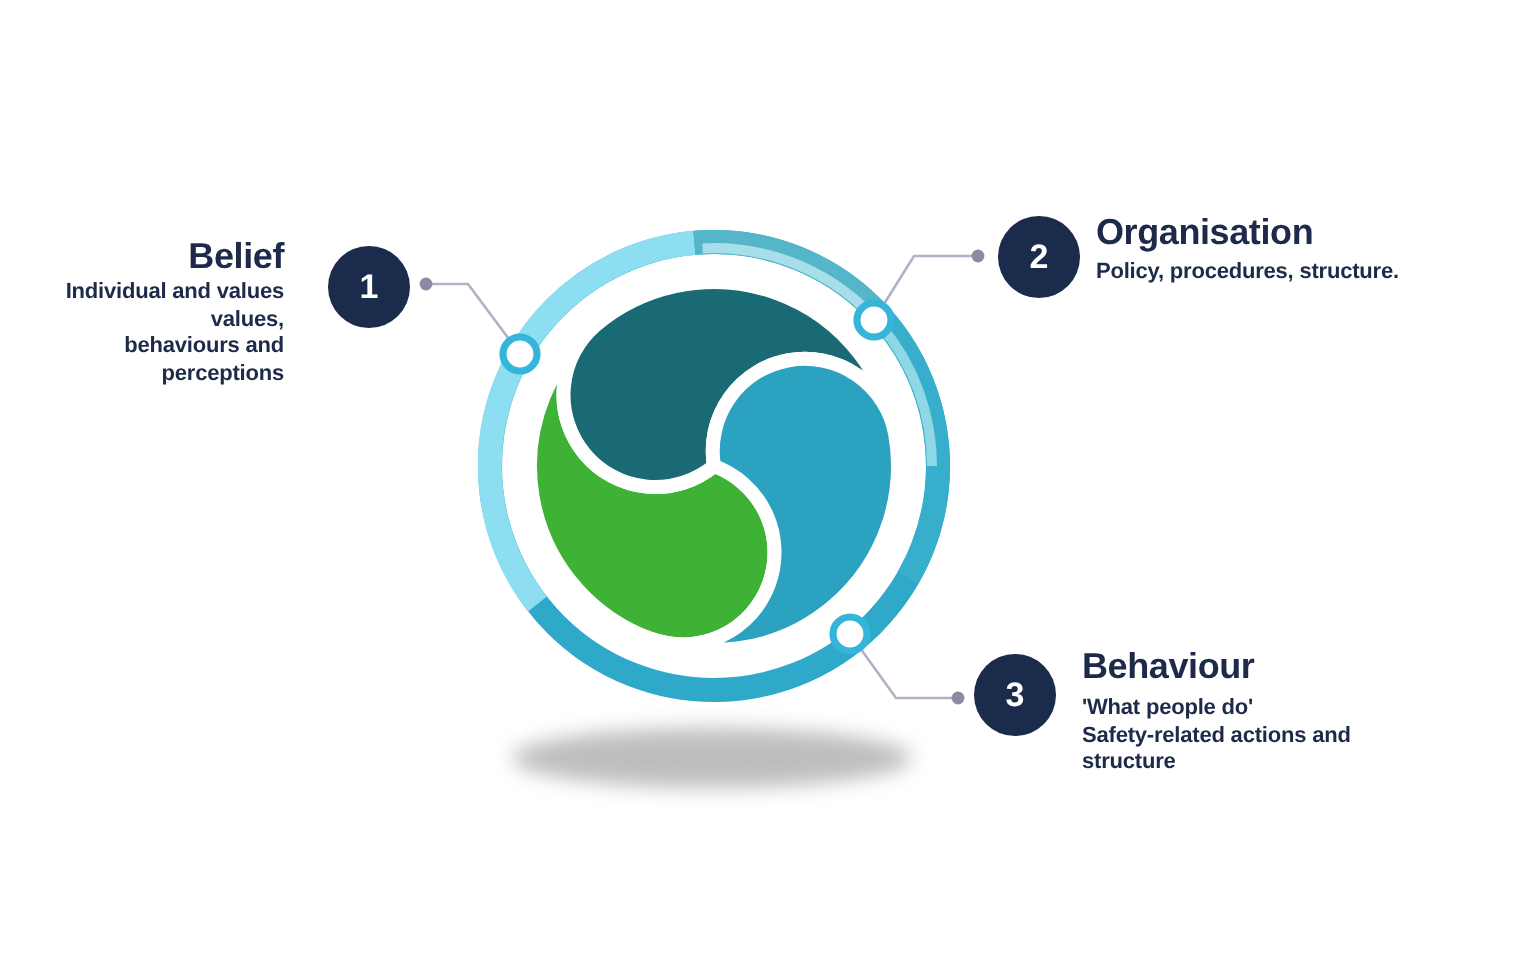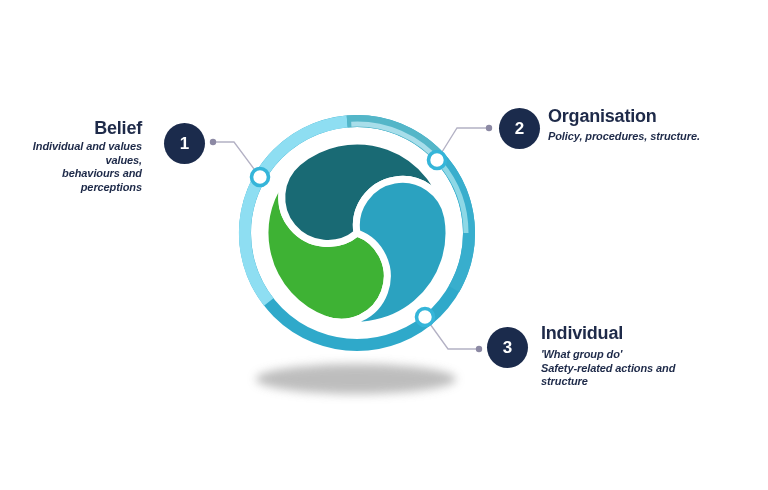--- a/index.html
+++ b/index.html
@@ -3,21 +3,21 @@
 <meta charset="utf-8">
 <style>
   html,body{margin:0;padding:0;background:#fff;}
   .stage{
     position:relative;width:748px;height:490px;background:#ffffff;overflow:hidden;
     font-family:"Liberation Sans",sans-serif;
   }
   .stage svg{position:absolute;left:0;top:0;}
   .callout{position:absolute;color:#1E2A49;}
   .callout-title{font-size:18px;font-weight:bold;line-height:20px;letter-spacing:-0.2px;}
-  .callout-line{font-size:11px;font-weight:bold;line-height:13.5px;letter-spacing:-0.1px;font-style:italic;}
+  .callout-line{font-size:11px;font-weight:bold;line-height:13.5px;letter-spacing:-0.1px;}
   .callout-belief{top:118px;right:606px;text-align:right;}
   .callout-belief .callout-title{margin-bottom:2px;}
   .callout-org{top:106px;left:548px;text-align:left;}
   .callout-org .callout-title{margin-bottom:4px;}
   .callout-behaviour{top:323px;left:541px;text-align:left;}
   .callout-behaviour .callout-title{margin-bottom:5px;}
   .badge{
     position:absolute;width:41px;height:41px;border-radius:50%;
     background:#1B2B4C;color:#ffffff;display:flex;align-items:center;justify-content:center;
     font-size:17px;font-weight:bold;
@@ -89,22 +89,22 @@
 
   <div class="callout callout-org">
     <div class="callout-title">Organisation</div>
     <div class="callout-line">Policy, procedures, structure.</div>
   </div>
   <div class="badge badge-2">
     <span>2</span>
   </div>
 
   <div class="callout callout-behaviour">
-    <div class="callout-title">Individual</div>
-    <div class="callout-line">'What group do'</div>
+    <div class="callout-title">Behaviour</div>
+    <div class="callout-line">'What people do'</div>
     <div class="callout-line">Safety-related actions and</div>
     <div class="callout-line">structure</div>
   </div>
   <div class="badge badge-3">
     <span>3</span>
   </div>
 
 </div>
 
 </body></html>

